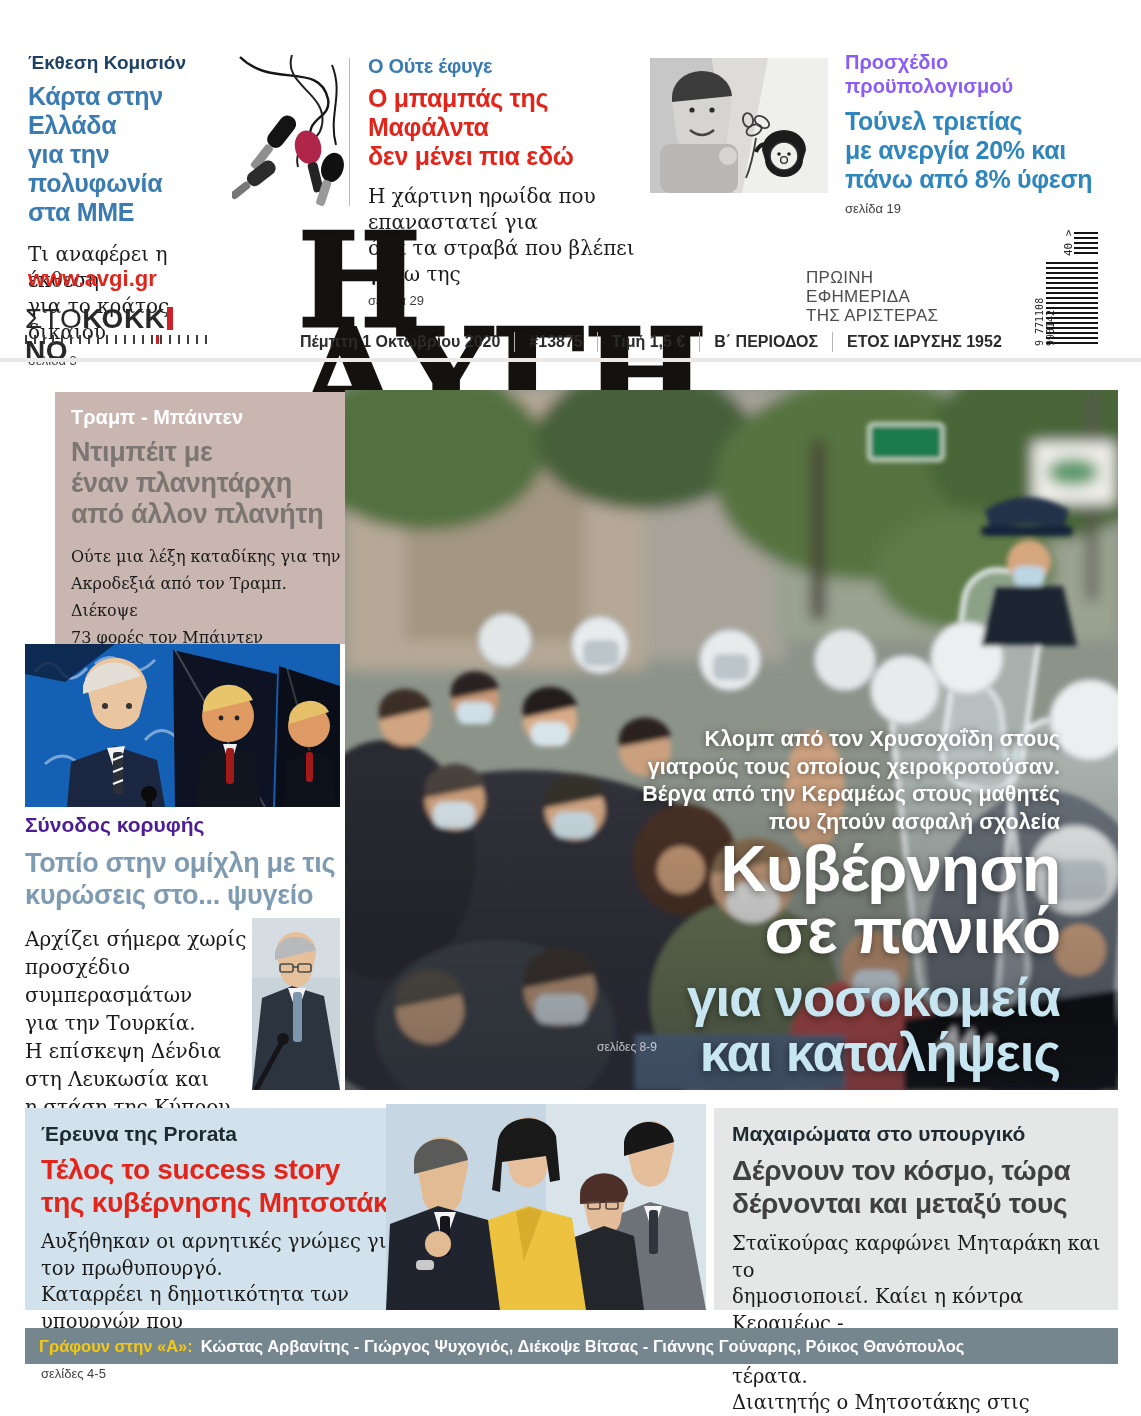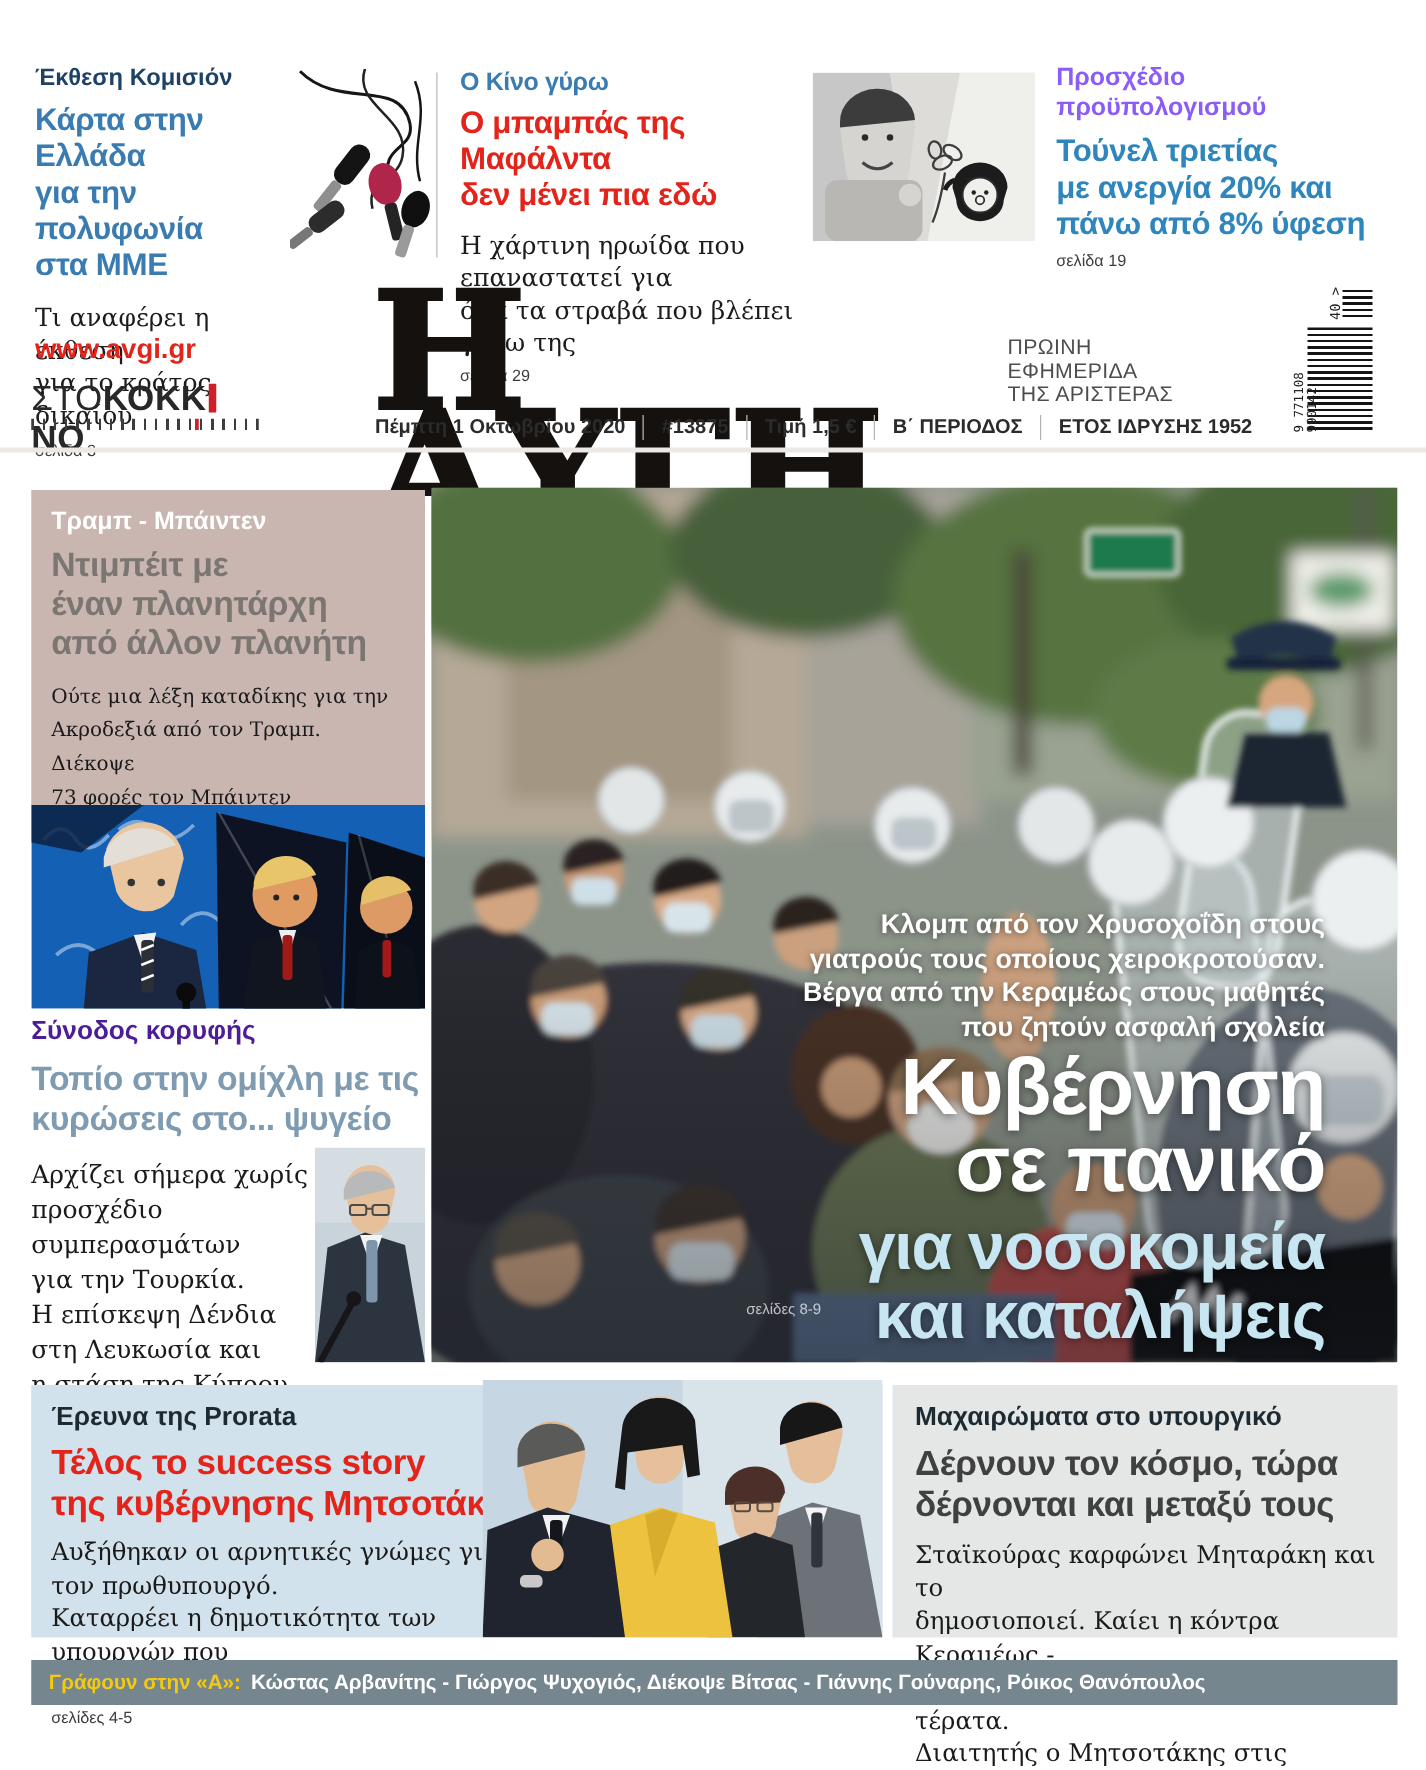--- a/index.html
+++ b/index.html
@@ -34,21 +34,21 @@
   .rule{background:#ece8e5;}
 
   
   .barcode{background:repeating-linear-gradient(180deg,#141414 0 2px,#fff 2px 5px);}
   .bc-num{font-family:"DejaVu Sans Mono",monospace;font-size:10px;color:#222;
       transform:rotate(-90deg);transform-origin:left top;position:absolute;}
   .bc-top{font-family:"DejaVu Sans Mono",monospace;font-size:11px;color:#222;
       transform:rotate(-90deg);transform-origin:left top;position:absolute;}
 
   
-  .pinkbox{background:#c9b6b0;padding:14px 16px;box-sizing:border-box;}
+  .pinkbox{background:#c9b6b0;padding:14px 16px;box-sizing:border-box;margin-left:30px;}
   .pink-label{font-weight:700;font-size:20px;color:#fff;}
   .pink-head{font-weight:700;font-size:27px;line-height:31px;color:#7c7672;margin-top:8px;letter-spacing:-0.3px;}
   .pink-body{font-size:16px;line-height:27px;color:#1a1a1a;margin-top:13px;}
   .pink-pages{font-size:12.5px;color:#333;margin-top:5px;}
   .sum-label{font-weight:700;font-size:21px;color:#4c1d95;}
   .sum-head{font-weight:700;font-size:27px;line-height:32px;color:#7e9bb1;letter-spacing:-0.3px;}
   .sum-body{font-size:20px;line-height:28px;color:#1a1a1a;}
 
   
   .ms-deck{font-weight:700;font-size:21.5px;line-height:27.5px;color:#fff;text-align:right;
@@ -109,21 +109,21 @@
     <g transform="rotate(52 28 120)">
       <rect x="20" y="102" width="15" height="32" rx="7" fill="#2c2c2c"></rect>
       <rect x="24" y="134" width="8" height="22" rx="3" fill="#777"></rect>
     </g>
   </svg>
 </div>
 
 <div class="abs vdivider" style="left:349px;top:58px;height:148px;"></div>
 
 <div class="abs" style="left:368px;top:55px;width:280px;">
-  <div class="t-head" style="font-size:20px;line-height:23px;">Ο Κίνο γύρω</div>
+  <div class="t-head" style="font-size:20px;line-height:23px;">Ο Ούτε έφυγε</div>
   <div class="t-head red preline" style="margin-top:6px;">Ο μπαμπάς της Μαφάλντα
 δεν μένει πια εδώ</div>
   <div class="t-body serif preline" style="margin-top:12px;">Η χάρτινη ηρωίδα που επαναστατεί για
 όλα τα στραβά που βλέπει γύρω της</div>
   <div class="pageref" style="margin-top:6px;">σελίδα 29</div>
 </div>
 
 <div class="abs photo" style="left:650px;top:58px;width:178px;height:135px;">
   <svg width="178" height="135" viewBox="0 0 178 135">
     <rect width="178" height="135" fill="#c7c7c7"></rect>

